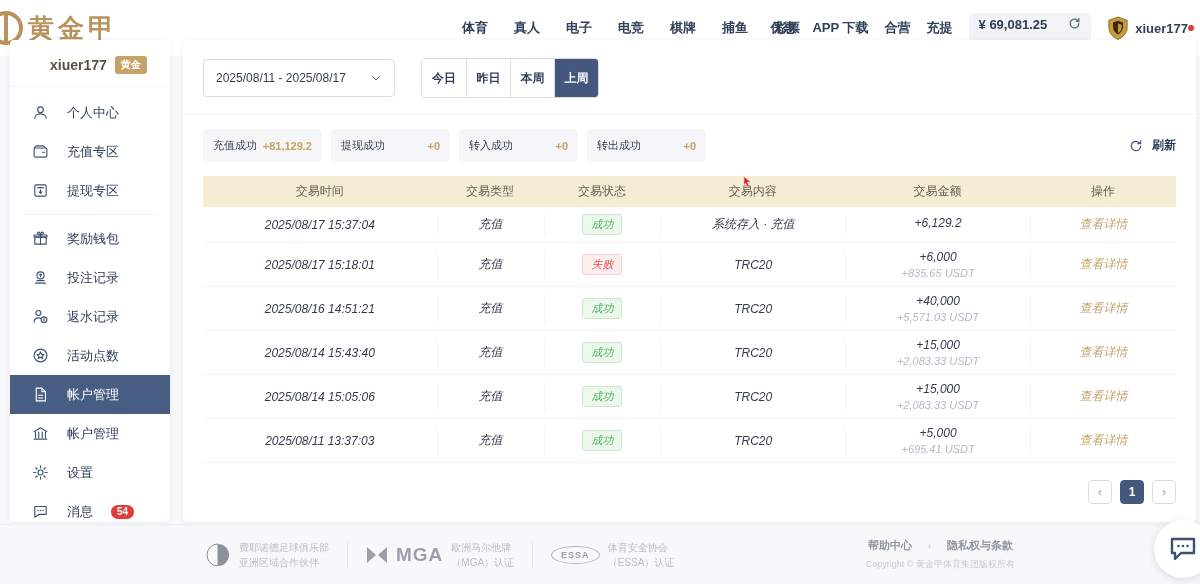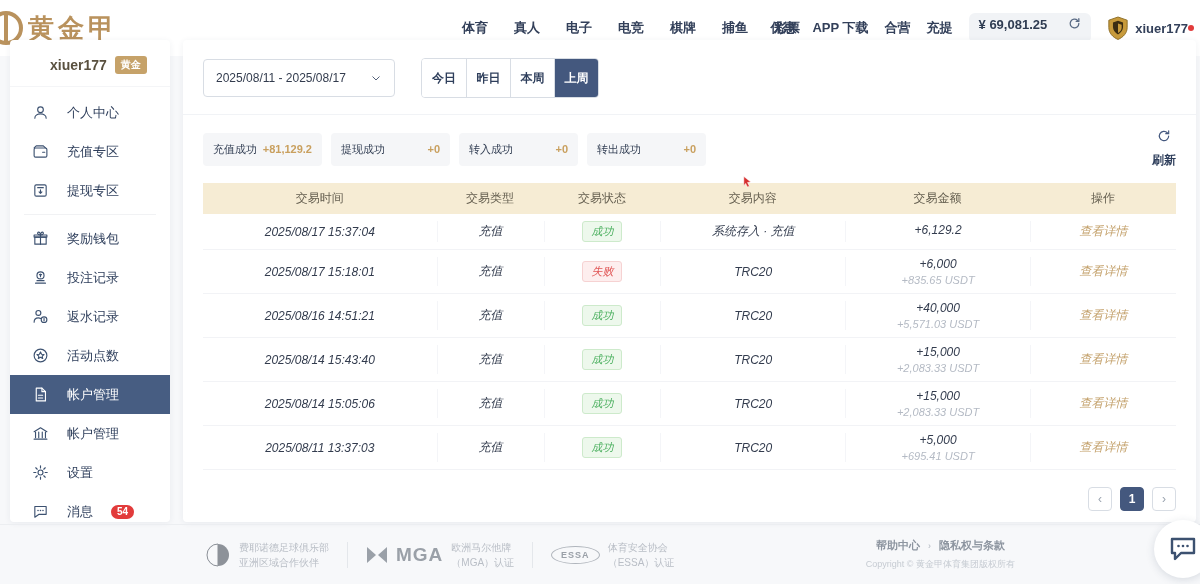--- a/index.html
+++ b/index.html
@@ -42,21 +42,21 @@
   .date-box svg { width:12px; height:12px; stroke:#55627a; stroke-width:2; fill:none; }
   .seg { display:flex; border:1px solid #d8dde4; border-radius:4px; overflow:hidden; }
   .seg button { width:44px; height:38px; border:none; background:#fff; border-left:1px solid #d8dde4; font-size:12px; font-weight:700; color:#2f3f5c; cursor:pointer; font-family:inherit; }
   .seg button:first-child { border-left:none; }
   .seg button.active { background:#44587e; color:#fff; }
 
   .stats-row { display:flex; align-items:center; gap:9px; padding:14px 20px 12px 20px; }
   .stat-pill { width:119px; height:33px; background:#f5f6f8; border-radius:4px; display:flex; align-items:center; justify-content:space-between; padding:0 10px; }
   .stat-pill .sl { font-size:11px; color:#333f54; }
   .stat-pill .sv { font-size:11px; font-weight:700; color:#c9a05f; }
-  .refresh-btn { margin-left:auto; display:flex; align-items:center; gap:9px; font-size:12px; font-weight:700; color:#2f3f5c; background:none; border:none; cursor:pointer; font-family:inherit;flex-direction:column; }
+  .refresh-btn { margin-left:auto; display:flex; align-items:center; gap:9px; font-size:12px; font-weight:700; color:#2f3f5c; background:none; border:none; cursor:pointer; font-family:inherit; }
   .refresh-btn svg { width:14px; height:14px; stroke:#44587e; stroke-width:2; fill:none; }
 
   .table { margin:2px 20px 0 20px; }
   .tgrid { display:grid; grid-template-columns:24% 11% 12% 19% 19% 15%; }
   .thead { background:#f6ecd4; height:31px; align-items:center; }
   .thead div { font-size:12px; color:#666051; text-align:center; }
   .trow { align-items:center; border-bottom:1px solid #f2f3f6; padding:7px 0; min-height:34px; }
   .trow > div { text-align:center; font-size:12px; color:#333c4e;font-style:italic; }
   .trow > div + div { border-left:1px solid #f4f5f8; align-self:stretch; display:flex; flex-direction:column; justify-content:center; }
   .badge { display:inline-block; font-size:11px; padding:2px 8px; border-radius:3px; margin:0 auto; }
@@ -71,21 +71,21 @@
 
   
   .footer { position:absolute; left:0; bottom:0; width:1200px; height:60px; border-top:1px solid #eceef1; display:flex; align-items:center; }
   .partners { display:flex; align-items:center; gap:18px; margin-left:205px; }
   .partner { display:flex; align-items:center; gap:8px; }
   .partner .ptxt { font-size:10px; color:#b9bec6; line-height:1.5; }
   .psep { width:1px; height:26px; background:#e4e7eb; }
   .pbrand { font-size:19px; font-weight:700; color:#9aa0a8; letter-spacing:1px; }
   .essa-oval { border:1px solid #b0b5bc; border-radius:50%; padding:3px 9px; font-size:9px; font-weight:700; color:#9aa0a8; letter-spacing:1px; }
   .foot-right { margin-left:auto; margin-right:185px; text-align:center; }
-  .foot-links { display:flex; align-items:center; gap:8px; justify-content:center; font-size:11px; font-weight:700; color:#8d95a0; }
+  .foot-links { display:flex; align-items:center; gap:16px; justify-content:center; font-size:11px; font-weight:700; color:#8d95a0; }
   .foot-links .arrow { color:#c3c8cf; font-size:9px; }
   .copyright { font-size:9px; color:#c6cbd2; margin-top:5px; }
 
   .chat-widget { position:absolute; right:-12px; bottom:6px; width:58px; height:58px; border-radius:50%; background:#fff; box-shadow:0 2px 8px rgba(40,60,90,.15); display:flex; align-items:center; justify-content:center; cursor:pointer; }
 
   .cursor-mark { position:absolute; left:742px; top:175px; width:11px; height:14px; pointer-events:none; }
 </style>
 </head>
 <body>
 

